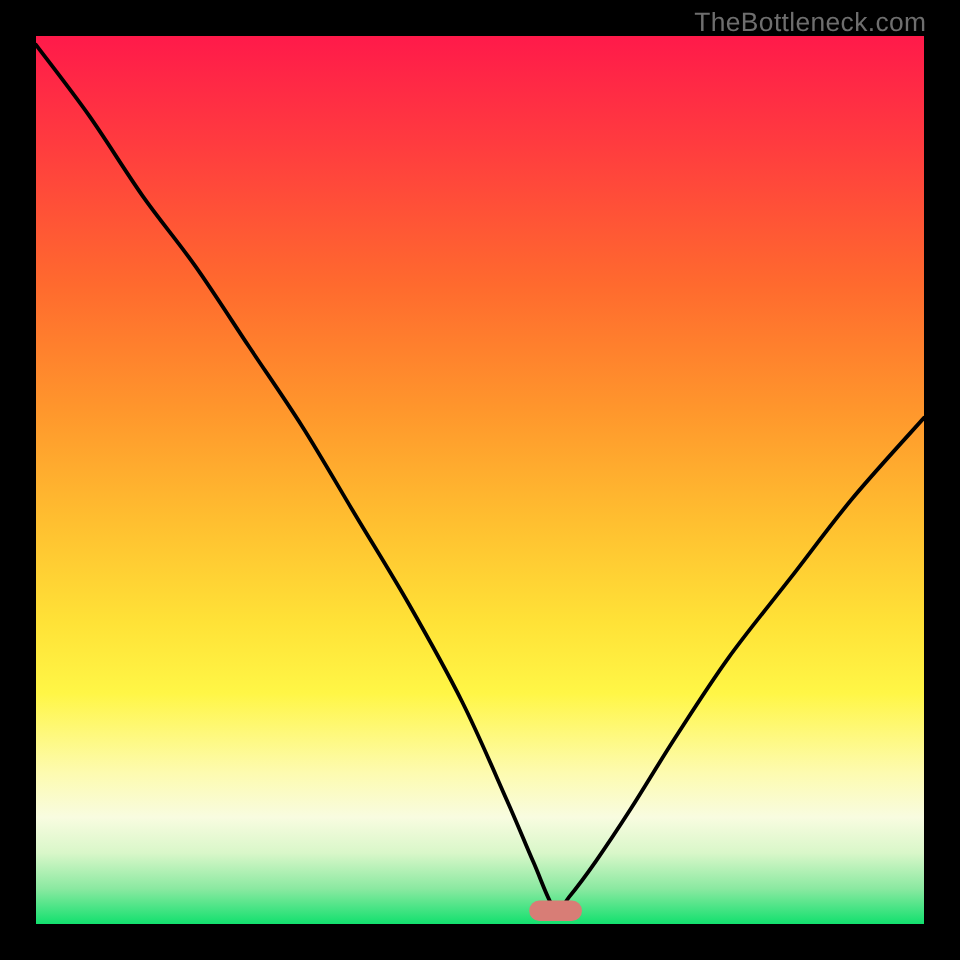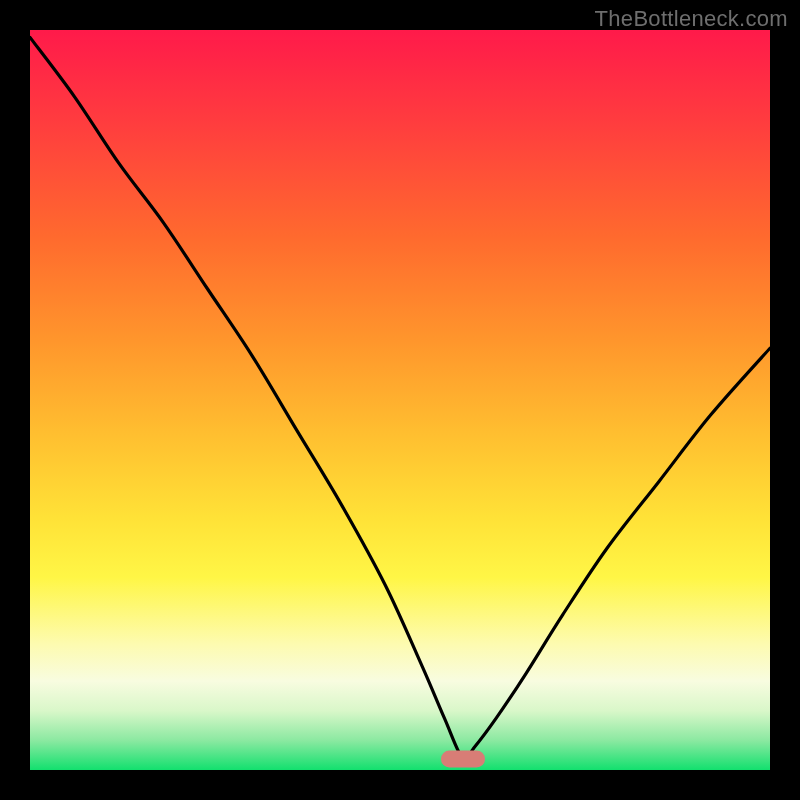--- a/index.html
+++ b/index.html
@@ -13,21 +13,21 @@
   }
   .frame {
     position: relative;
     width: 800px;
     height: 800px;
     background: #000;
   }
   .watermark {
     position: absolute;
     top: 6px;
-    right: 12px;
+    right: 28px;
     color: #6e6e6e;
     font-size: 22px;
     font-weight: 500;
     letter-spacing: 0.3px;
     z-index: 5;
     user-select: none;
   }
   .plot-area {
     position: absolute;
     left: 30px;

